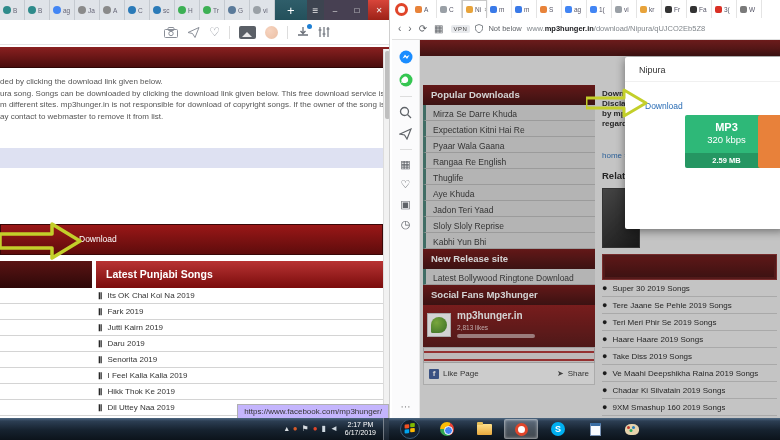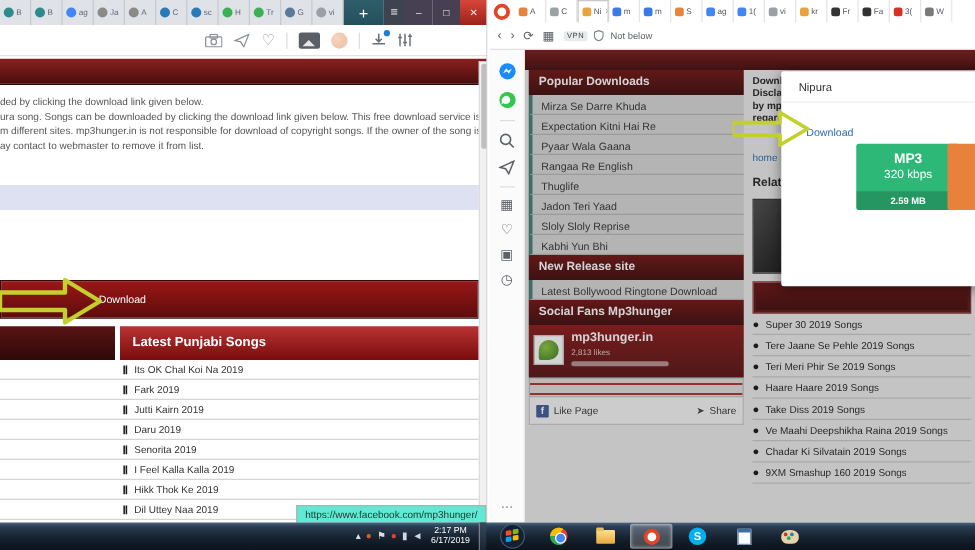--- a/index.html
+++ b/index.html
@@ -42,21 +42,21 @@
   .l-arrow { position:absolute; left:0; top:174px; z-index:3; }
   .l-punjabi-row { display:flex; height:27px; margin-top:6px; margin-right:7px; }
   .l-maroon-block { width:92px; background:linear-gradient(180deg,#5a1414,#2e0808); }
   .l-punjabi-head { flex:1; margin-left:4px; background:linear-gradient(180deg,#b83333,#7a0c0c); color:#fff; font-weight:bold; font-size:10.5px; line-height:27px; padding-left:10px; }
   .l-songs { margin-right:7px; }
   .l-song { height:16px; border-bottom:1px solid #d4d4d4; display:flex; align-items:center; padding-left:98px; gap:5px; }
   .l-song .sicon { font-size:9px; font-weight:bold; color:#1a1a1a; font-family:"Liberation Serif", serif; }
   .l-song .sname { font-size:8px; color:#333; }
   .l-scroll { position:absolute; right:0; top:2px; bottom:0; width:7px; background:#f1f1f1; border-left:1px solid #dcdcdc; }
   .l-scroll .thumb { position:absolute; top:2px; left:1px; width:5px; height:68px; background:#bfbfbf; border-radius:2px; }
-  .l-tooltip { position:absolute; right:1px; bottom:1px; z-index:4; background:#5eead4; border:1px solid #b0b0b0; padding:2px 6px; font-size:8px; color:#333;text-align:center; }
+  .l-tooltip { position:absolute; right:1px; bottom:1px; z-index:4; background:#c4b5fd; border:1px solid #b0b0b0; padding:2px 6px; font-size:8px; color:#333;text-align:center; }
 
   
   .rwin { position:relative; width:390px; height:418px; background:#fff; border-left:2px solid #fff; box-shadow:-1px 0 0 #cfcfcf; overflow:hidden; }
   .r-tabbar { height:18px; display:flex; align-items:center; padding-left:3px; background:#fff; }
   .opera-logo { width:13px; height:13px; border-radius:50%; border:3.5px solid #e0452a; margin-right:4px; flex:none; }
   .r-tabs { display:flex; height:100%; align-items:stretch; overflow:hidden; }
   .r-tab { width:25px; display:flex; align-items:center; gap:2px; padding:0 3px; border-right:1px solid #e4e4e4; overflow:hidden; }
   .r-tab .fav { width:7px; height:7px; border-radius:2px; flex:none; }
   .r-tab .tlabel { font-size:6.5px; color:#556; white-space:nowrap; }
   .r-tab .tclose { font-size:7px; color:#888; margin-left:1px; }
@@ -72,21 +72,21 @@
 
   .r-body { display:flex; height:378px; }
   .r-sidebar { width:28px; background:#fbfbfc; border-right:1px solid #e8e8e8; display:flex; flex-direction:column; align-items:center; padding-top:10px; gap:9px; }
   .sb-div { width:12px; height:1px; background:#ddd; }
   .sb-glyph { font-size:11px; color:#5f6368; line-height:1; }
   .sb-bottom { margin-top:auto; padding-bottom:6px; font-size:10px; color:#888; }
   .r-sidebar svg { display:block; }
 
   .r-content { position:relative; flex:1; background:#ececec; overflow:hidden; }
   .r-topband { height:16px; background:linear-gradient(180deg,#7c1414,#420909); }
-  .r-cols { display:flex; }
+  .r-cols { display:flex;margin-top:29px; }
   .r-leftcol { width:178px; padding:0 3px; }
   .sec-head { height:20px; line-height:20px; background:linear-gradient(180deg,#701010,#3d0808); color:#fff; font-weight:bold; font-size:9.5px; padding-left:8px; }
   .pop-item { height:16px; line-height:19px; background:#d8d8d8; border-left:3px solid #437d72; border-bottom:1px solid #b8b8b8; font-size:8.5px; color:#333; padding-left:7px; white-space:nowrap; overflow:hidden; }
   .fb-cover { position:relative; height:42px; background:linear-gradient(180deg,#8a1616,#551010); }
   .fb-logo { position:absolute; left:4px; top:8px; width:24px; height:24px; background:#fff; border:1px solid #ccc; display:flex; align-items:center; justify-content:center; }
   .fb-logo i { width:16px; height:16px; border-radius:50% 50% 50% 10%; background:radial-gradient(circle at 35% 35%, #8cc63f, #3a7d22); }
   .fb-name { position:absolute; left:34px; top:5px; color:#fff; font-weight:bold; font-size:10px; }
   .fb-likes { position:absolute; left:34px; top:19px; color:#e3c6c6; font-size:6.5px; }
   .fb-bar { position:absolute; left:34px; top:29px; width:78px; height:4px; background:#b89090; border-radius:2px; }
   .fb-mid { height:16px; background:repeating-linear-gradient(180deg,#e4dede 0 3px,#b03030 3px 5px,#e4dede 5px 8px); border:1px solid #bbb; }
@@ -404,20 +404,21 @@
         <span class="r-nav">‹</span>
         <span class="r-nav">›</span>
         <span class="r-nav">⟳</span>
         <span class="r-nav">▦</span>
         <div class="r-urlfield">
           <span class="vpn-chip">VPN</span>
           <svg class="shield" width="8" height="9" viewBox="0 0 8 9">
               <path d="M4 0.5 L7.5 1.8 V4.5 C7.5 6.8 5.8 8 4 8.7 C2.2 8 0.5 6.8 0.5 4.5 V1.8 Z" fill="none" stroke="#80868b"></path>
             </svg>
           <span class="notsecure">Not below</span>
+          <span class="url"><span>www.</span><b>mp3hunger.in</b><span>/download/Nipura/qUJCO2Eb5Z8</span></span>
         </div>
       </div>
 
       <div class="r-body">
         <div class="r-sidebar">
           <svg width="14" height="14" viewBox="0 0 14 14">
               <circle cx="7" cy="7" r="6.5" fill="#1a8cff"></circle>
               <polygon points="3.5,8.5 6,4.5 7.5,6.5 10.5,5 8,9 6.5,7" fill="#fff"></polygon>
             </svg>
           <svg width="14" height="14" viewBox="0 0 14 14">
@@ -445,20 +446,21 @@
           <div class="r-cols">
             <div class="r-leftcol">
               <div class="sec-head">Popular Downloads</div>
               <div>
 
               <div class="pop-item">Mirza Se Darre Khuda</div>
                   <div class="pop-item">Expectation Kitni Hai Re</div>
                   <div class="pop-item">Pyaar Wala Gaana</div>
                   <div class="pop-item">Rangaa Re English</div>
                   <div class="pop-item">Thuglife</div>
+                  <div class="pop-item">Aye Khuda</div>
                   <div class="pop-item">Jadon Teri Yaad</div>
                   <div class="pop-item">Sloly Sloly Reprise</div>
                   <div class="pop-item">Kabhi Yun Bhi</div>
                 </div>
               <div class="sec-head">New Release site</div>
               <div>
 
               <div class="pop-item">Latest Bollywood Ringtone Download</div>
                 </div>
               <div class="sec-head">Social Fans Mp3hunger</div>

